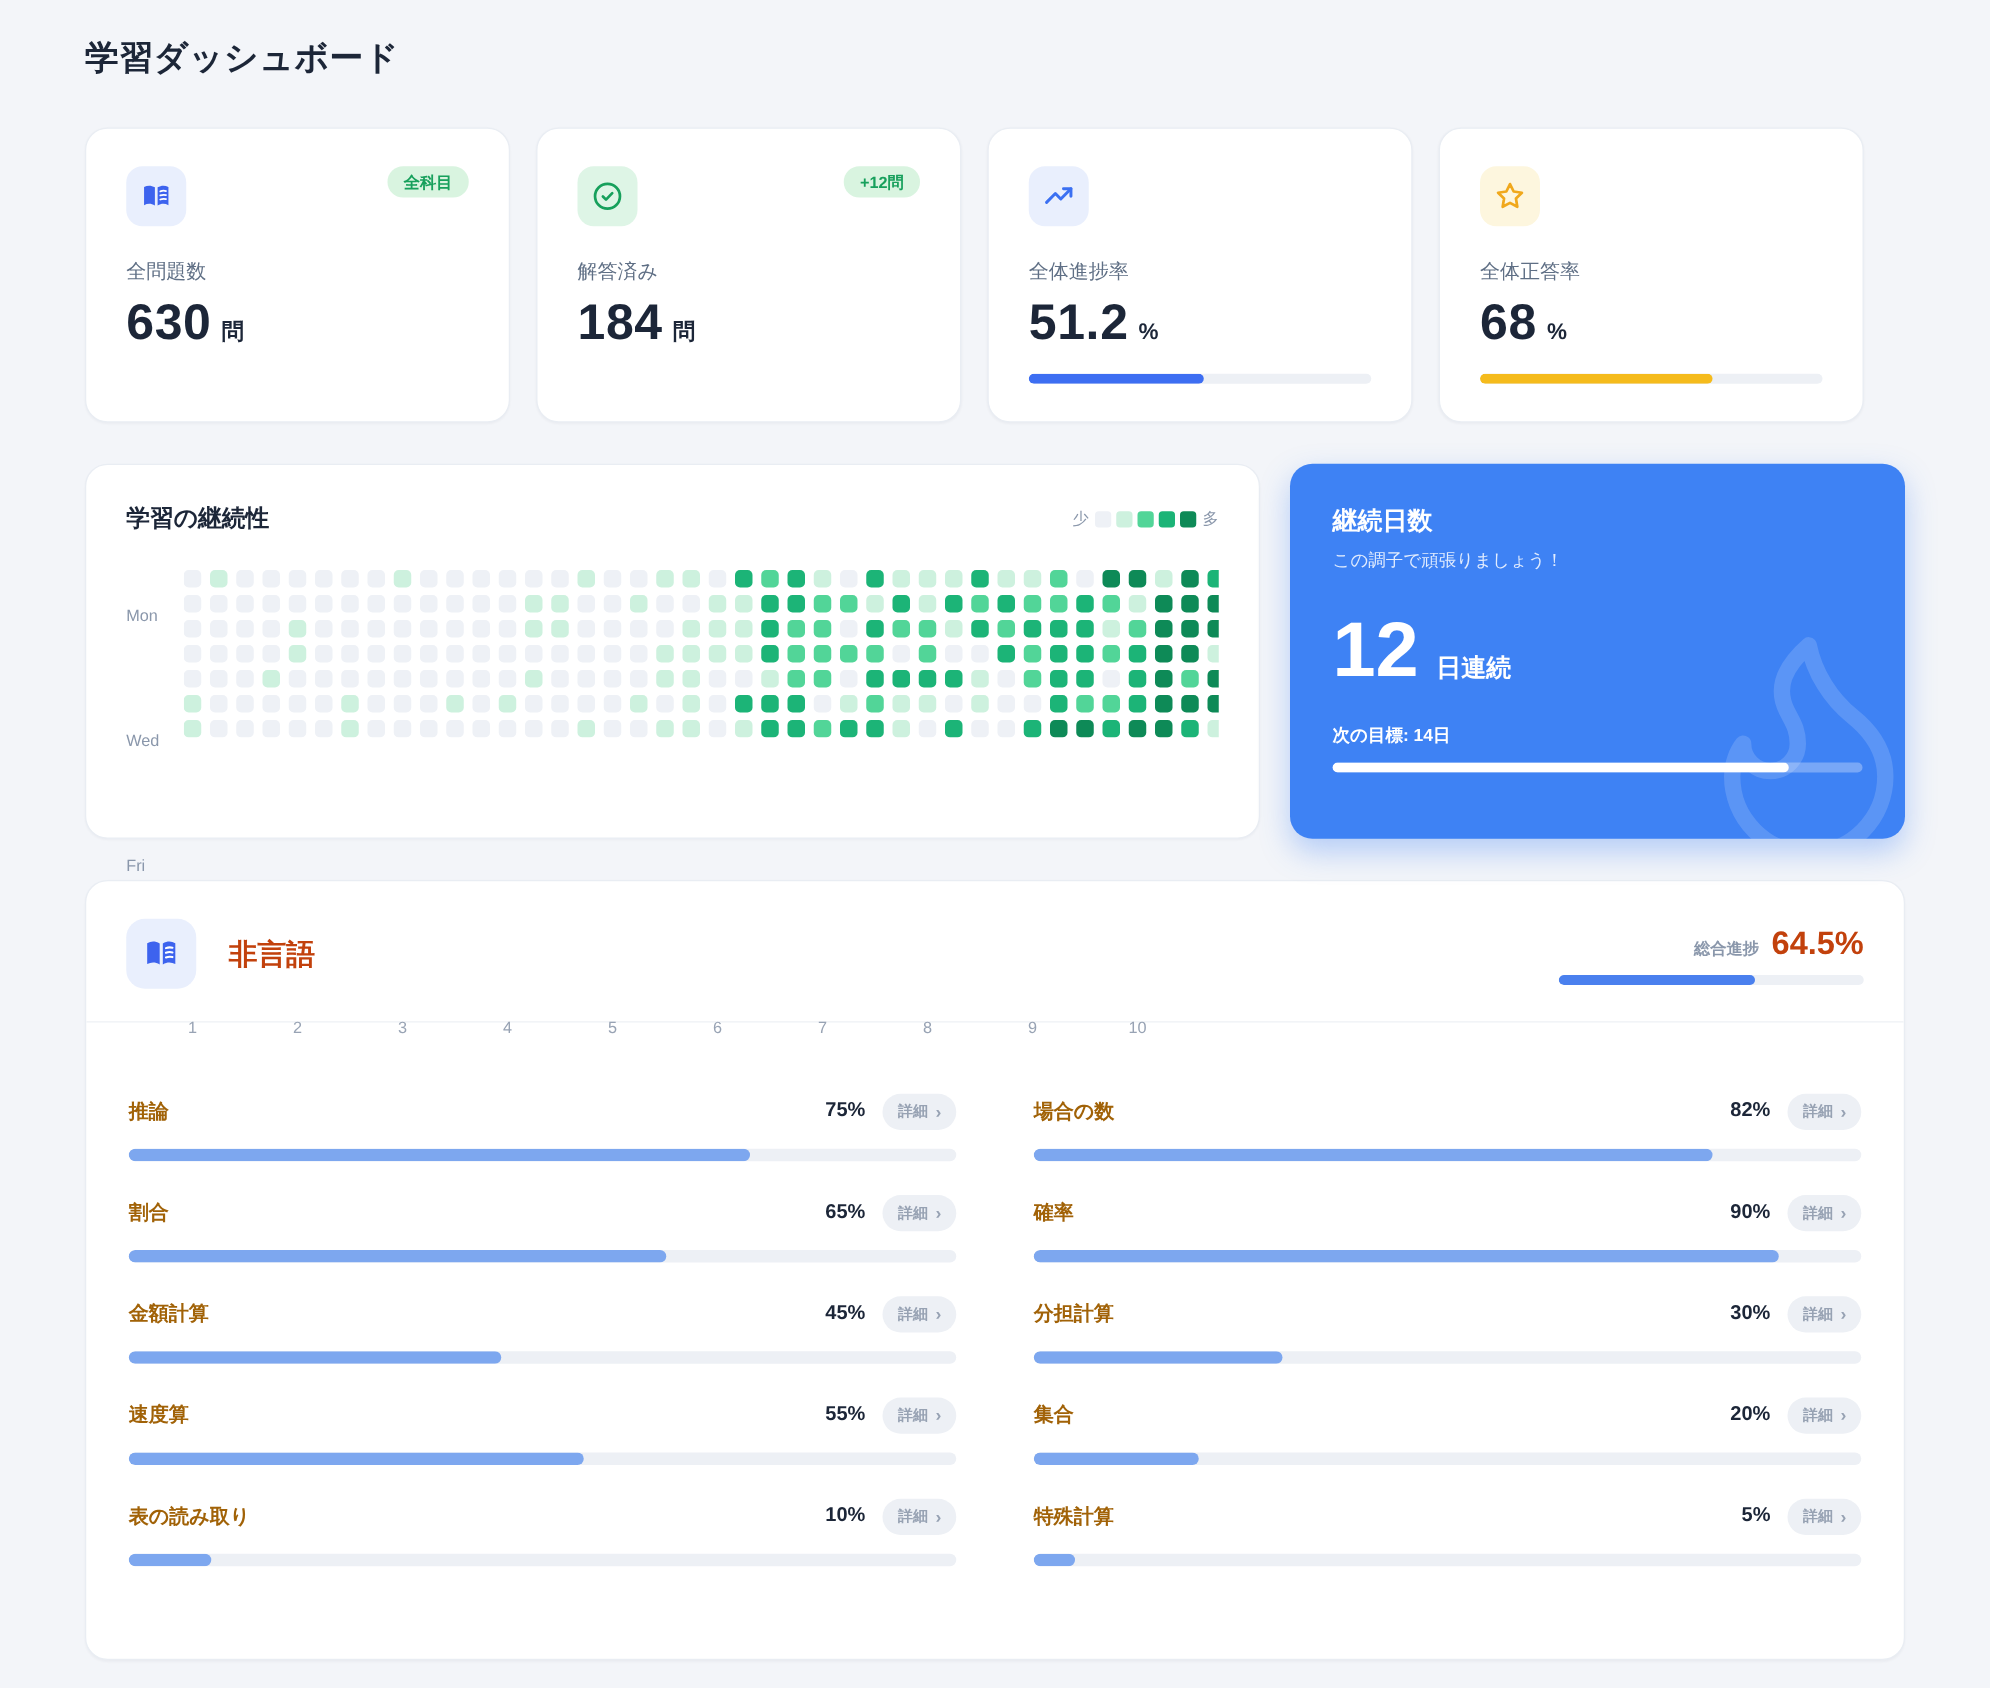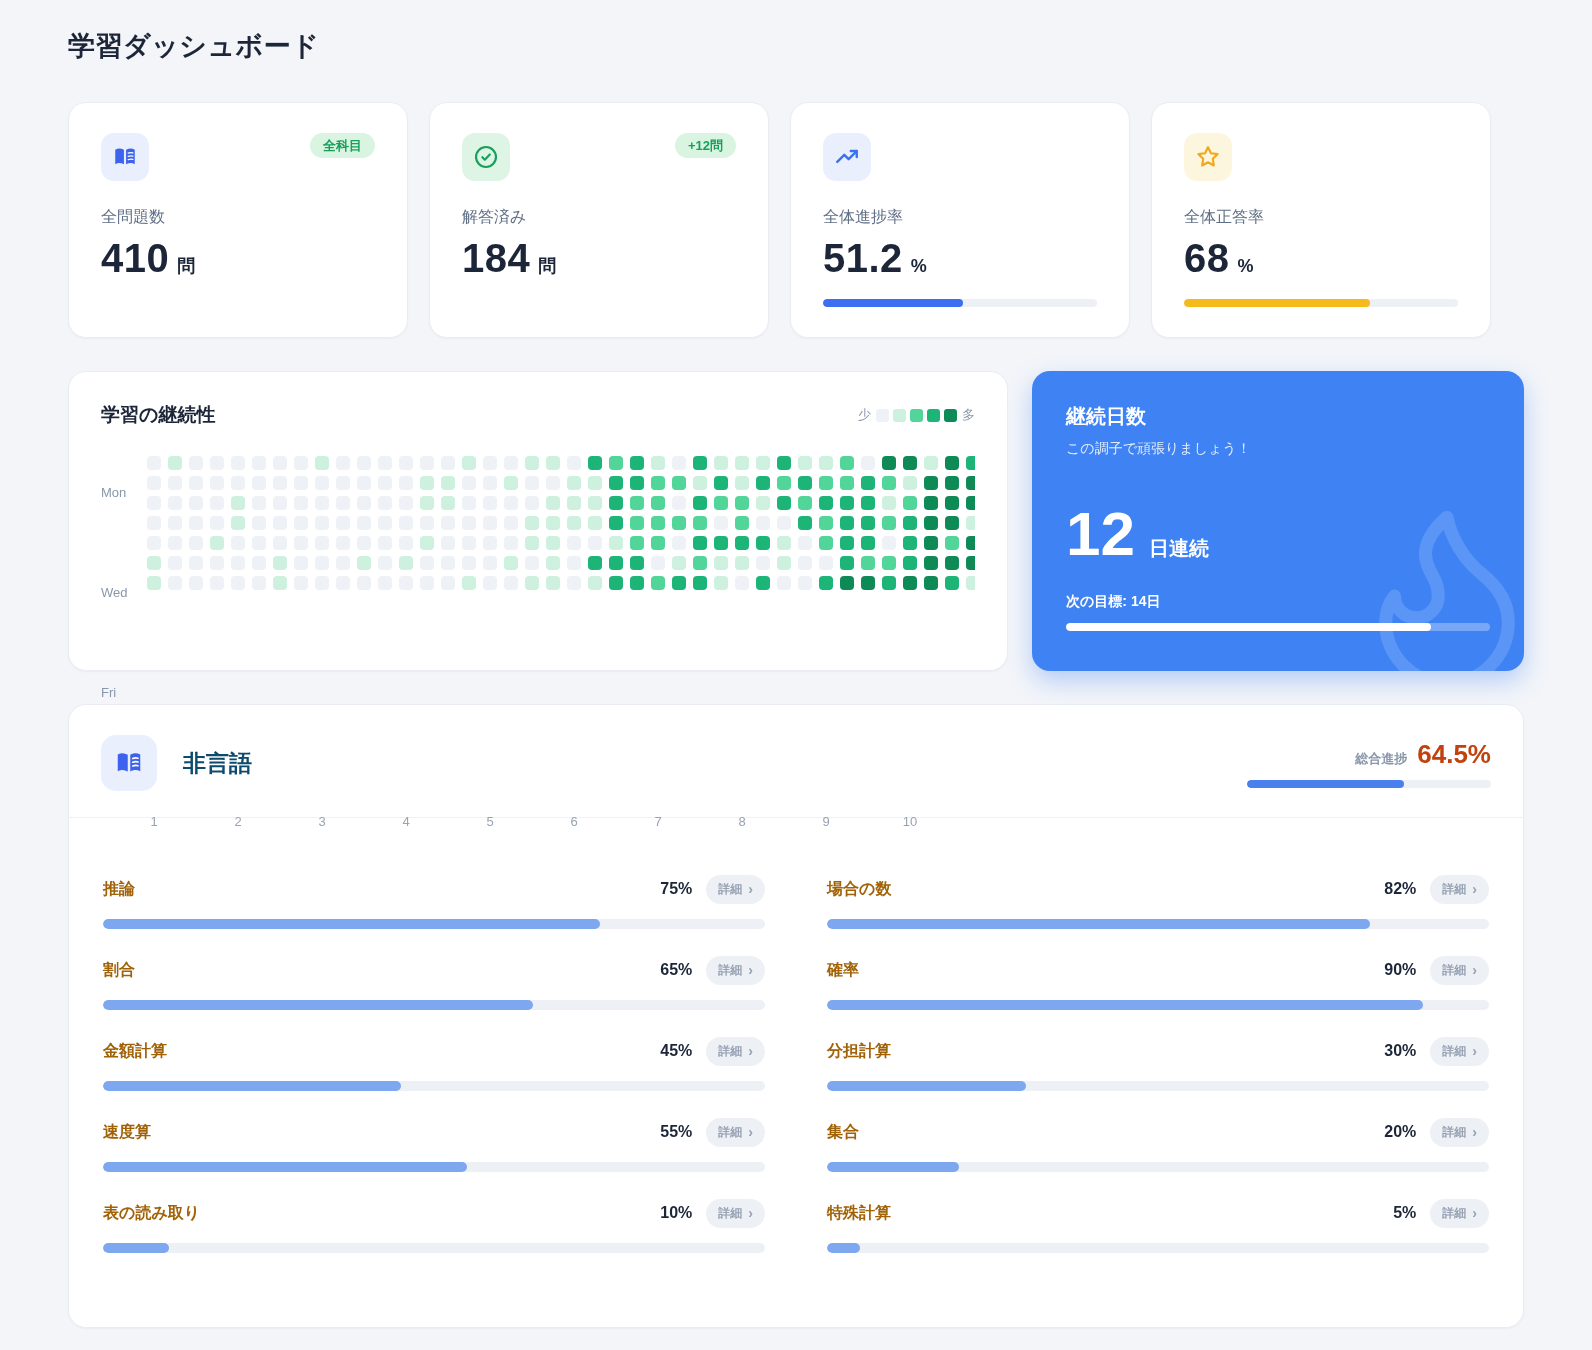--- a/index.html
+++ b/index.html
@@ -55,40 +55,40 @@
   .hm-axis { position:relative; height:20px; margin-top:14px; margin-left:46px; }
   .hm-axis span { position:absolute; transform:translateX(-50%); font-size:13px; color:#98a3b4; }
 
   .streak-card {
     width:514px; height:300px; border-radius:18px; padding:32px 34px;
     color:#fff; position:relative; overflow:hidden;
     box-shadow:0 10px 24px rgba(62,130,244,.35);
   }
   .streak-title { font-size:20px; font-weight:800; }
   .streak-sub { margin-top:10px; font-size:14px; color:rgba(255,255,255,.85); }
-  .streak-value-line { margin-top:45px; display:flex; align-items:baseline; gap:14px; }
+  .streak-value-line { margin-top:32px; display:flex; align-items:baseline; gap:14px; }
   .streak-value { font-size:62px; font-weight:800; line-height:1; }
   .streak-unit { font-size:20px; font-weight:700; }
   .streak-goal { margin-top:28px; font-size:14px; font-weight:600; }
   .streak-bar { height:8px; margin-top:12px; background:rgba(255,255,255,.3); }
   .streak-bar .fill { height:100%; background:#fff; border-radius:99px; }
   .flame { position:absolute; right:-28px; bottom:-34px; opacity:.85; }
 
   
   .subject-card {
     margin-top:33px; background:#fff; border:1px solid #e9edf3; border-radius:18px;
     height:624px; box-shadow:0 1px 2px rgba(16,24,40,.04); overflow:hidden;
   }
   .subject-head {
     display:flex; justify-content:space-between; align-items:center;
     padding:30px 32px 26px 32px; border-bottom:1px solid #eef1f5;
   }
   .subject-left { display:flex; align-items:center; gap:26px; }
   .icon-tile-lg { width:56px; height:56px; border-radius:15px; background:#e9effd; display:flex; align-items:center; justify-content:center; }
-  .subject-title { font-size:23px; font-weight:800; color:#0c4a6e; }
+  .subject-title { font-size:23px; font-weight:800; color:#c2410c; }
   .subject-right { width:244px; }
   .subject-prog-line { display:flex; justify-content:flex-end; align-items:baseline; gap:10px; }
   .subject-prog-label { font-size:13px; color:#8a97ab; font-weight:600; }
   .subject-prog-value { font-size:26px; font-weight:800; color:#c2410c; }
   .subject-bar { height:8px; margin-top:10px; }
   .subject-bar .fill { height:100%; background:#4a80ee; border-radius:99px; }
 
   .subject-body { padding:30px 34px; }
   .section-title { font-size:17px; font-weight:800; color:#1c2638; }
   .units-grid { display:flex; gap:62px; margin-top:28px; }
@@ -120,21 +120,21 @@
         <svg width="26" height="26" viewBox="0 0 24 24">
           <path d="M3 5.2c2.6-1.4 5.2-1.4 8 .2v13.4c-2.8-1.6-5.4-1.6-8-.2z" fill="#3d63ee"></path>
           <path d="M21 5.2c-2.6-1.4-5.2-1.4-8 .2v13.4c2.8-1.6 5.4-1.6 8-.2z" fill="#3d63ee"></path>
           <path d="M15 8.4c1.4-.55 2.8-.6 4.2-.25M15 11.4c1.4-.55 2.8-.6 4.2-.25M15 14.4c1.4-.55 2.8-.6 4.2-.25" stroke="#fff" stroke-width="1.3" fill="none" stroke-linecap="round"></path>
         </svg>
       </div>
       <span class="badge">全科目</span>
     </div>
     <div class="stat-label">全問題数</div>
     <div class="stat-value-line">
-      <span class="stat-value">410</span>
+      <span class="stat-value">630</span>
       <span class="stat-unit">問</span>
     </div>
   </div>
 
   <div class="stat-card">
     <div class="stat-top">
       <div class="icon-tile tile-green">
         <svg width="26" height="26" viewBox="0 0 24 24" fill="none" stroke="#17a05c" stroke-width="2" stroke-linecap="round" stroke-linejoin="round">
           <circle cx="12" cy="12" r="9.2"></circle>
             <path d="m8.6 12.2 2.3 2.3 4.6-4.8"></path>

